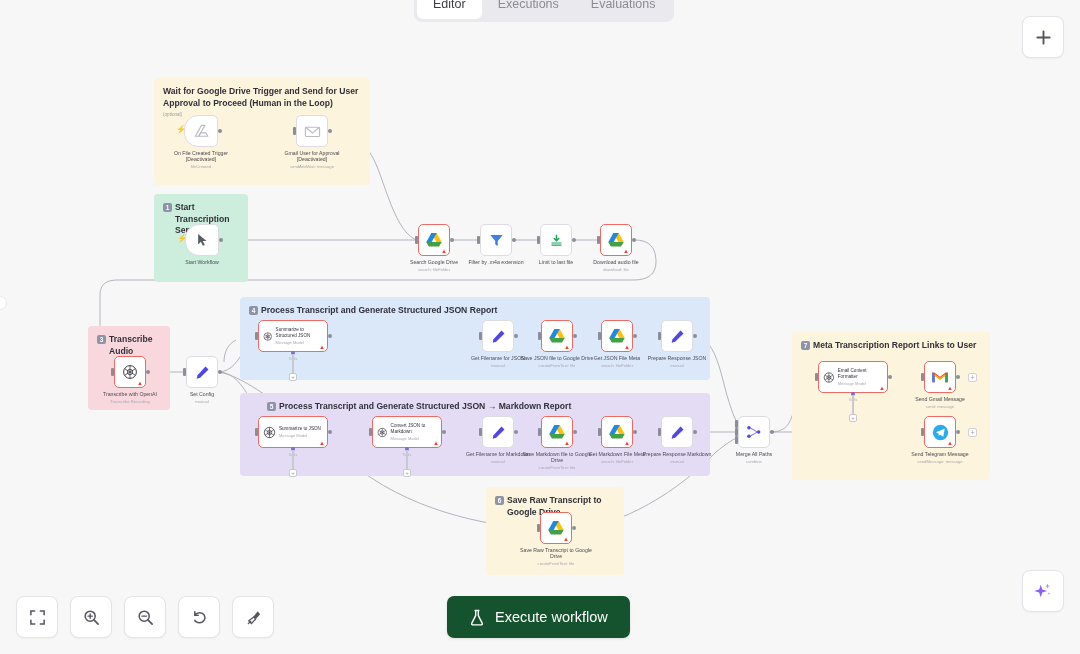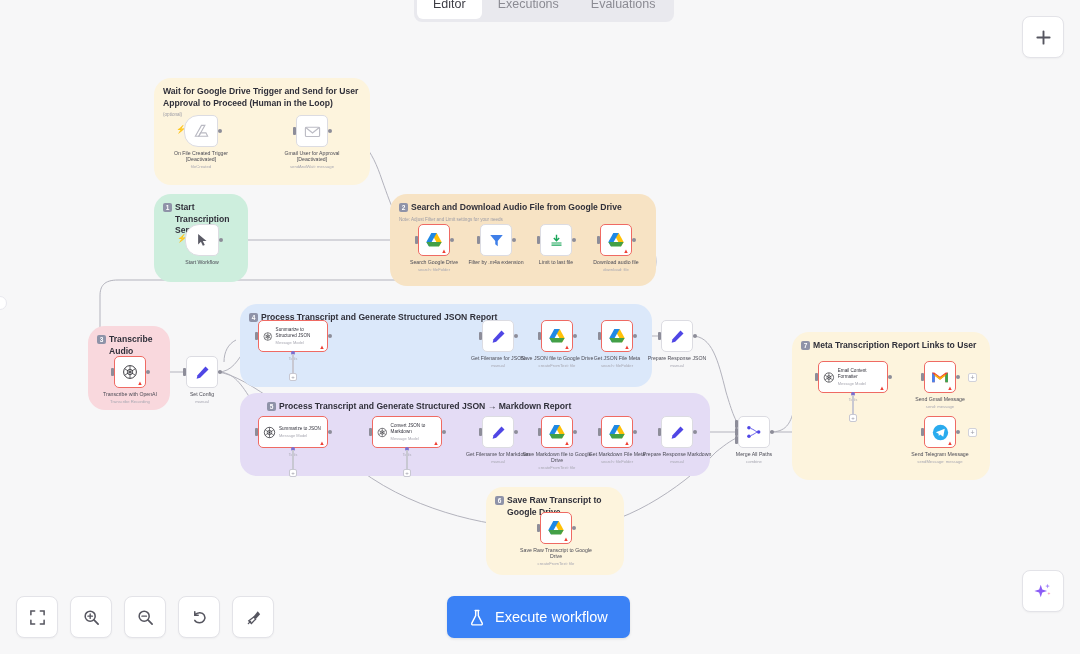--- a/index.html
+++ b/index.html
@@ -33,30 +33,30 @@
   #add-btn { right: 16px; top: 16px; width: 42px; height: 42px; }
   #ai-btn  { right: 16px; bottom: 42px; width: 42px; height: 42px; }
 
   
   .toolbar { position: absolute; left: 16px; bottom: 16px; display: flex; gap: 12px; }
   .toolbar .sqbtn { position: relative; width: 42px; height: 42px; }
 
   
   #execute-workflow {
     position: absolute; left: 447px; bottom: 16px;
-    height: 42px; padding: 8px 22px; background: #3b82f6;
+    height: 42px; padding: 8px 22px; background: #14532d;
     color: #fff; border: none; border-radius: 7px;
     font-size: 14.5px; font-family: "Liberation Sans", sans-serif;
     display: flex; align-items: center; gap: 10px; cursor: pointer;
     box-shadow: 0 1px 3px rgba(0,0,0,.10);
   }
 
   
   .sticky {
-    position: absolute; border-radius: 17px; padding: 8px 9px;
+    position: absolute; border-radius: 4px; padding: 8px 9px;
   }
   .sticky .st-title {
     font-size: 8.6px; font-weight: bold; color: #30303a;
     line-height: 11.5px; display: flex; align-items: flex-start; gap: 3px;
   }
   .sticky .st-num {
     display: inline-flex; align-items: center; justify-content: center;
     min-width: 9px; height: 9px; padding: 0 1.5px; border-radius: 2px;
     background: #8f93a8; color: #fff; font-size: 6.5px; font-weight: bold;
     flex: 0 0 auto; margin-top: 1px;
@@ -240,27 +240,20 @@
     <div class="nbox trigger">
       <span class="bolt">⚡</span>
       <svg width="11" height="14" viewBox="0 0 12 16">
         <path d="M1 1 L1 13 L4.2 10 L6.4 14.6 L8.6 13.6 L6.4 9.2 L10.6 9.2 Z" fill="#5b5b66"></path>
       </svg>
       <span class="port out"></span>
     </div>
     <div class="nlabel">Start Workflow</div>
   </div>
 
-  <div class="sticky orange" style="left:390px; top:194px; width:266px; height:92px;">
-    <div class="st-title">
-      <span class="st-num">2</span>
-      <span>Search and Download Audio File from Google Drive</span>
-    </div>
-    <div class="st-sub">Note: Adjust Filter and Limit settings for your needs</div>
-  </div>
 
   <div class="node" style="left:418px; top:224px;">
     <div class="nbox err">
       <span class="port in"></span>
       <svg width="18" height="16" viewBox="0 0 24 22">
         <path d="M8.3 1.5 L15.7 1.5 L22.5 13.6 L18.8 20 Z" fill="#ffc107"></path>
         <path d="M8.3 1.5 L1.5 13.6 L5.2 20 L15.7 1.5 Z" fill="#1e88e5"></path>
         <path d="M1.5 13.6 L5.2 20 L18.8 20 L22.5 13.6 Z" fill="#43a047"></path>
       </svg>
       <span class="err-tri">▲</span>
@@ -343,21 +336,21 @@
         <path d="M12.6 1.8 L16.2 5.4 L6.2 15.4 L2 16.4 L3 12.2 Z" fill="#4f46e5"></path>
       </svg>
       <span class="port out"></span>
     </div>
     <div class="nlabel">
       <span>Set Config</span>
       <div class="nsub">manual</div>
     </div>
   </div>
 
-  <div class="sticky blue" style="left:240px; top:304px; width:412px; height:83px;">
+  <div class="sticky blue" style="left:240px; top:297px; width:470px; height:83px;">
     <div class="st-title">
       <span class="st-num">4</span>
       <span>Process Transcript and Generate Structured JSON Report</span>
     </div>
   </div>
 
   <div class="node" style="left:258px; top:320px;">
     <div class="nbox err wide" style="height:32px;">
       <span class="port in"></span>
       <svg width="13" height="13" viewBox="0 0 20 20">

